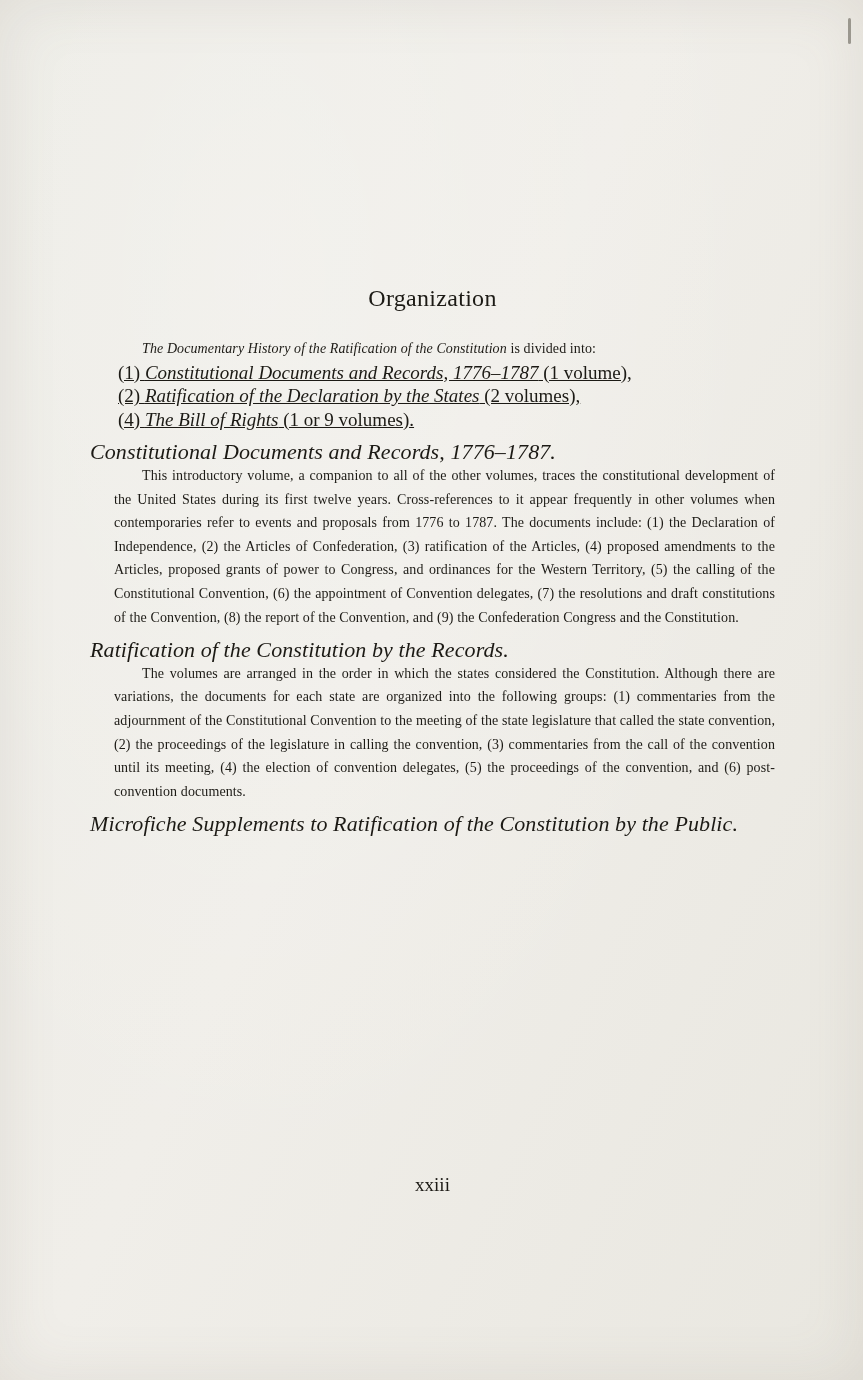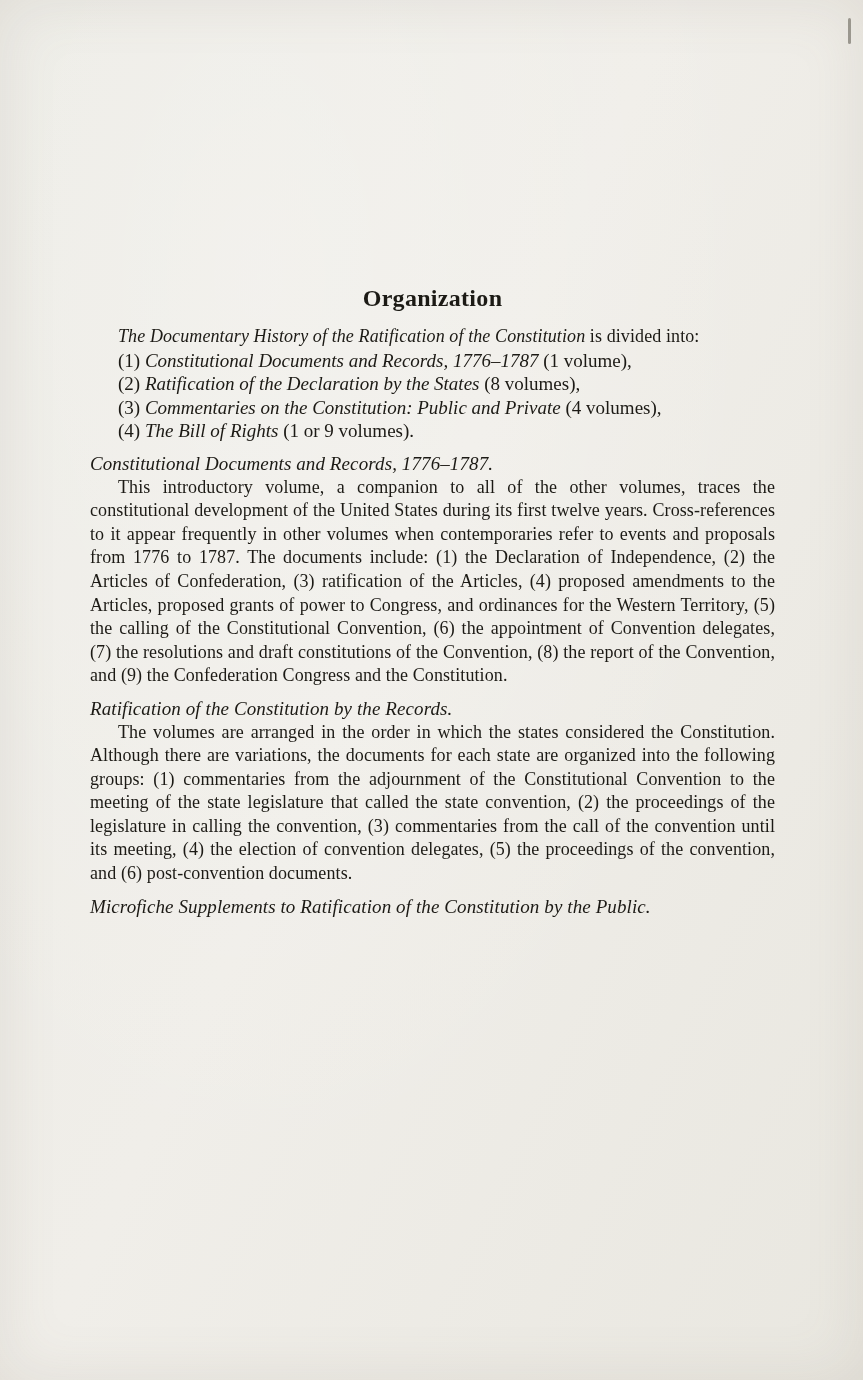--- a/index.html
+++ b/index.html
@@ -25,49 +25,51 @@
   .text-block {
     position: absolute;
     left: 90px;
     top: 283px;
     width: 685px;
   }
 
   .page-title {
     font-size: 24px;
     line-height: 30px;
-    font-weight: 700;
+    font-weight: 400;
     text-align: center;
     letter-spacing: 0.3px;
-    margin-bottom: 12px;
+    margin-bottom: 24px;
   }
 
   .para {
-    font-size: 18px;
+    font-size: 14px;
     line-height: 23.6px;
     text-align: justify;
     text-indent: 28px;
     hyphens: auto;
     -webkit-hyphens: auto;
     letter-spacing: 0.1px;
+    margin-left: 24px;
   }
 
   .list-item {
     font-size: 19px;
     line-height: 23.6px;
     text-indent: 28px;
     white-space: nowrap;
+    text-decoration: underline;
   }
 
   .section {
     margin-top: 9px;
   }
 
   .section-heading {
-    font-size: 19px;
+    font-size: 22px;
     line-height: 23.6px;
     font-style: italic;
     letter-spacing: 0.1px;
   }
 
   .italic { font-style: italic; }
 
   .page-number {
     position: absolute;
     left: 90px;
@@ -97,35 +99,35 @@
   <div class="edge-mark"></div>
 
   <div class="text-block">
 
     <h1 class="page-title">Organization</h1>
 
     <p class="para"><span class="italic">The Documentary History of the Ratification of the Constitution</span><span> is divided into:</span></p>
 
     <div class="volume-list">
       <p class="list-item"><span>(1) </span><span class="italic">Constitutional Documents and Records, 1776–1787</span><span> (1 volume),</span></p>
-      <p class="list-item"><span>(2) </span><span class="italic">Ratification of the Declaration by the States</span><span> (8 volumes),</span></p>
-      <p class="list-item"><span>(3) </span><span class="italic">Commentaries on the Constitution: Public and Private</span><span> (4 volumes),</span></p>
+      <p class="list-item"><span>(2) </span><span class="italic">Ratification of the Declaration by the States</span><span> (2 volumes),</span></p>
       <p class="list-item"><span>(4) </span><span class="italic">The Bill of Rights</span><span> (1 or 9 volumes).</span></p>
     </div>
 
     <div class="section">
       <p class="section-heading">Constitutional Documents and Records, 1776–1787.</p>
       <p class="para">This introductory volume, a companion to all of the other volumes, traces the constitutional development of the United States during its first twelve years. Cross-references to it appear frequently in other volumes when contemporaries refer to events and proposals from 1776 to 1787. The documents include: (1) the Declaration of Independence, (2) the Articles of Confederation, (3) ratification of the Articles, (4) proposed amendments to the Articles, proposed grants of power to Congress, and ordinances for the Western Territory, (5) the calling of the Constitutional Convention, (6) the appointment of Convention delegates, (7) the resolutions and draft constitutions of the Convention, (8) the report of the Convention, and (9) the Confederation Congress and the Constitution.</p>
     </div>
 
     <div class="section">
       <p class="section-heading">Ratification of the Constitution by the Records.</p>
       <p class="para">The volumes are arranged in the order in which the states considered the Constitution. Although there are variations, the documents for each state are organized into the following groups: (1) commentaries from the adjournment of the Constitutional Convention to the meeting of the state legislature that called the state convention, (2) the proceedings of the legislature in calling the convention, (3) commentaries from the call of the convention until its meeting, (4) the election of convention delegates, (5) the proceedings of the convention, and (6) post-convention documents.</p>
     </div>
 
     <div class="section">
       <p class="section-heading">Microfiche Supplements to Ratification of the Constitution by the Public.</p>
     </div>
 
   </div>
 
+  <div class="page-number">xxiii</div>
 
 </div>
 
 </body></html>

